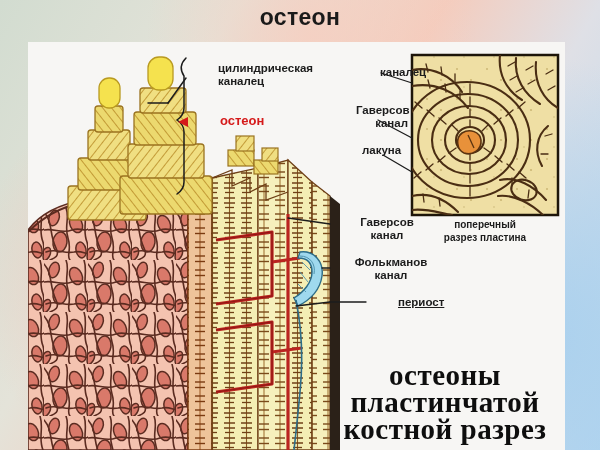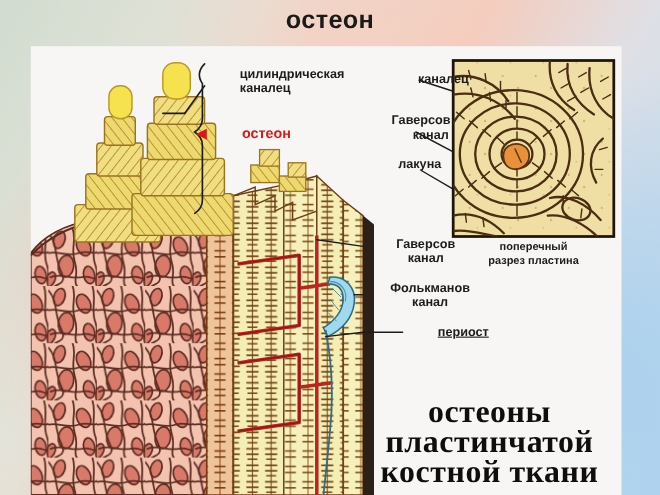--- a/index.html
+++ b/index.html
@@ -308,16 +308,16 @@
   <div class="lbl" style="left:370px;top:296px;text-decoration:underline;">периост</div>
 
   <div class="cap" style="left:412px;top:218px;width:146px;">
     <div>поперечный</div>
     <div>разрез пластина</div>
   </div>
 
   <div class="bigcap" style="left:326px;top:362px;width:238px;">
     <div>остеоны</div>
     <div>пластинчатой</div>
-    <div>костной ткани</div>
+    <div>костной разрез</div>
   </div>
 
 </div>
 
 </body></html>

